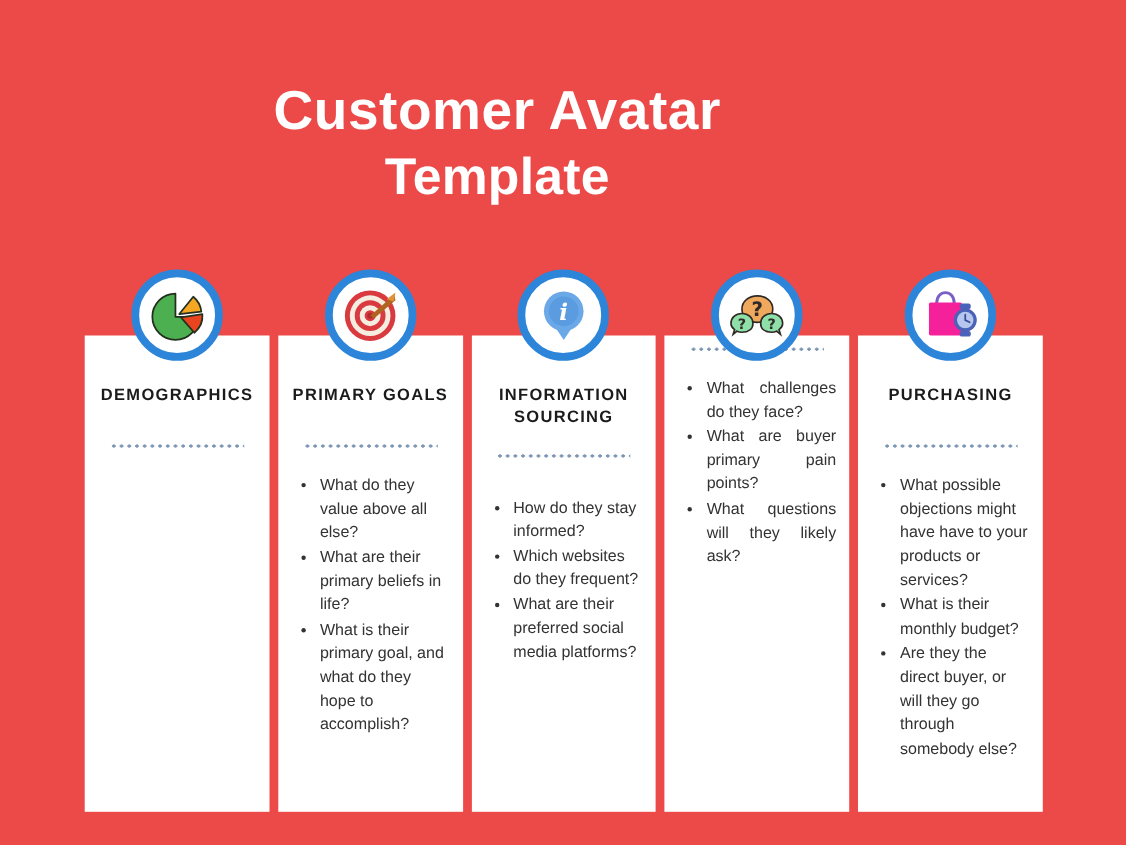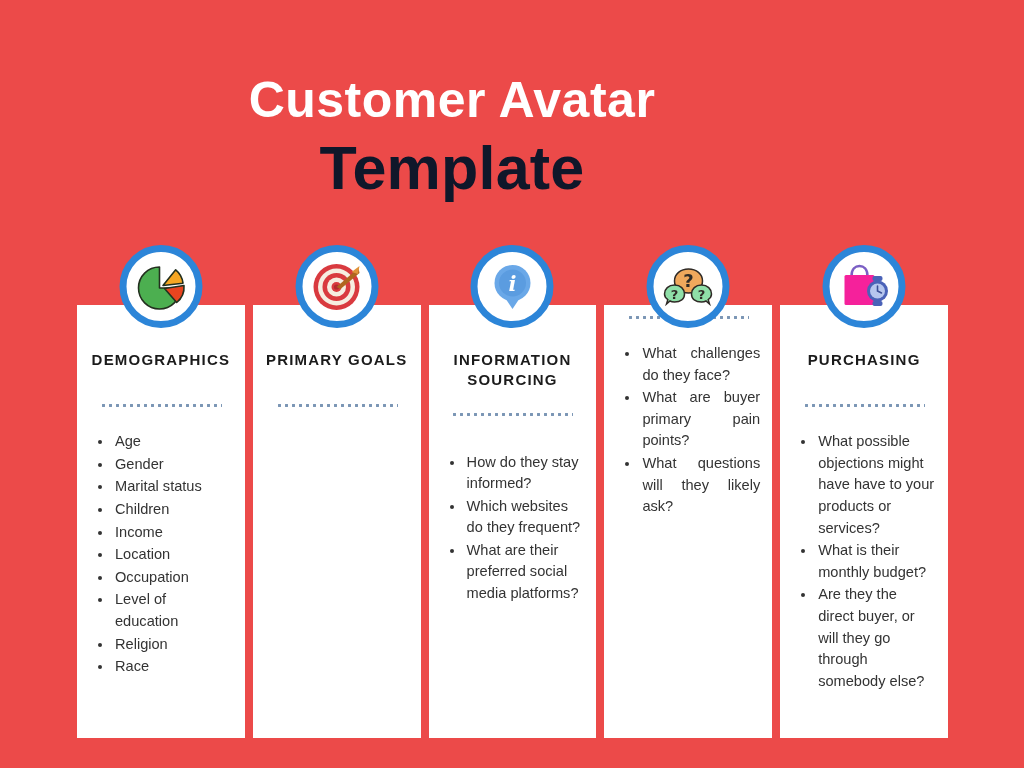--- a/index.html
+++ b/index.html
@@ -25,23 +25,23 @@
   }
   .title-line1 {
     font-size: 50px;
     font-weight: bold;
     color: #ffffff;
     letter-spacing: 0.5px;
     line-height: 1.12;
     display: block;
   }
   .title-line2 {
-    font-size: 61px;
+    font-size: 47px;
     font-weight: bold;
-    color: #0f172a;
+    color: #ffffff;
     letter-spacing: 0.2px;
     line-height: 1.12;
     display: block;
     margin-top: 6px;
   }
 
   
   .columns {
     position: absolute;
     top: 305px;
@@ -143,53 +143,46 @@
       <svg width="52" height="52" viewBox="0 0 52 52">
         <path d="M25 27 L25 6 A21 21 0 1 0 46 27 Z" fill="#4caf50" stroke="#23301f" stroke-width="1.6" stroke-linejoin="round"></path>
         <path d="M28.5 24.5 L41.2 8.8 A20 20 0 0 1 48.5 22.2 Z" fill="#f5a623" stroke="#23301f" stroke-width="1.6" stroke-linejoin="round"></path>
         <path d="M30 27.5 L49.5 24.5 A20 20 0 0 1 42.2 41.5 Z" fill="#e8441f" stroke="#23301f" stroke-width="1.6" stroke-linejoin="round"></path>
       </svg>
     </div>
     <div class="col-heading">DEMOGRAPHICS</div>
     <div class="div-wrap-1">
         <div class="divider"></div>
       </div>
-    <div class="list-wrap-1">
-      <ul class="col-list">
-        <li>Age</li>
-        <li>Gender</li>
-        <li>Marital status</li>
-        <li>Children</li>
-        <li>Income</li>
-        <li>Location</li>
-        <li>Occupation</li>
-        <li>Level of education</li>
-        <li>Religion</li>
-        <li>Race</li>
-      </ul>
-    </div>
   </div>
 
   <div class="column">
     <div class="icon-badge">
       <svg width="52" height="52" viewBox="0 0 52 52">
         <circle cx="26" cy="26" r="23" fill="#d93a3f" stroke="#f4ece0" stroke-width="0"></circle>
         <circle cx="26" cy="26" r="18.5" fill="#f6ede1"></circle>
         <circle cx="26" cy="26" r="14" fill="#d93a3f"></circle>
         <circle cx="26" cy="26" r="9.5" fill="#f6ede1"></circle>
         <circle cx="26" cy="26" r="5" fill="#d93a3f"></circle>
         <circle cx="26" cy="26" r="2.6" fill="#b32a2f"></circle>
         <path d="M26 26 L48 7 L49 12 L30 28 Z" fill="#b0651f"></path>
         <path d="M41 11 L49 5 L47.5 13 Z" fill="#e0933a"></path>
       </svg>
     </div>
     <div class="col-heading">PRIMARY GOALS</div>
     <div class="div-wrap-2">
         <div class="divider"></div>
       </div>
+    <div class="list-wrap-2">
+      <ul class="col-list">
+        <li>What do they value above all else?</li>
+        <li>What are their primary beliefs in life?</li>
+        <li>What is their primary goal, and what do they hope to accomplish?</li>
+      </ul>
+    </div>
   </div>
 
   <div class="column">
     <div class="icon-badge">
       <svg width="52" height="52" viewBox="0 0 52 52">
         <path d="M26 4 A18 18 0 0 1 26 40 A18 18 0 0 1 26 4 Z" fill="#6aa8e8"></path>
         <path d="M16 33 L26 48 L36 33 Z" fill="#6aa8e8"></path>
         <circle cx="26" cy="22" r="13.5" fill="#5b9ce0"></circle>
         <text x="26" y="30" font-family="DejaVu Serif, serif" font-size="21" font-style="italic" font-weight="bold" fill="#ffffff" text-anchor="middle">i</text>
       </svg>

